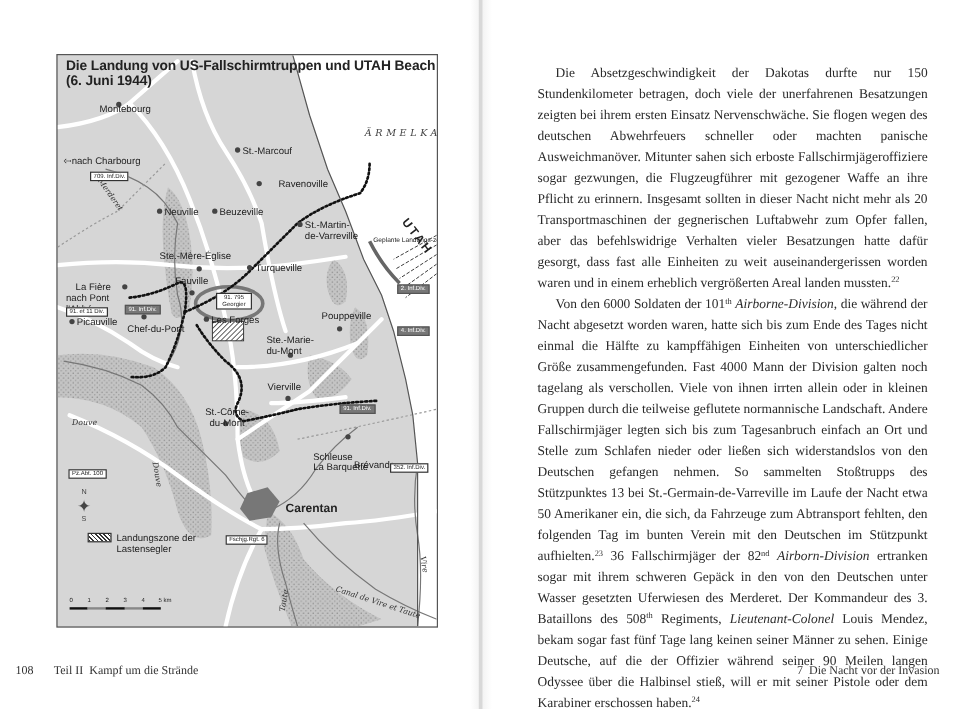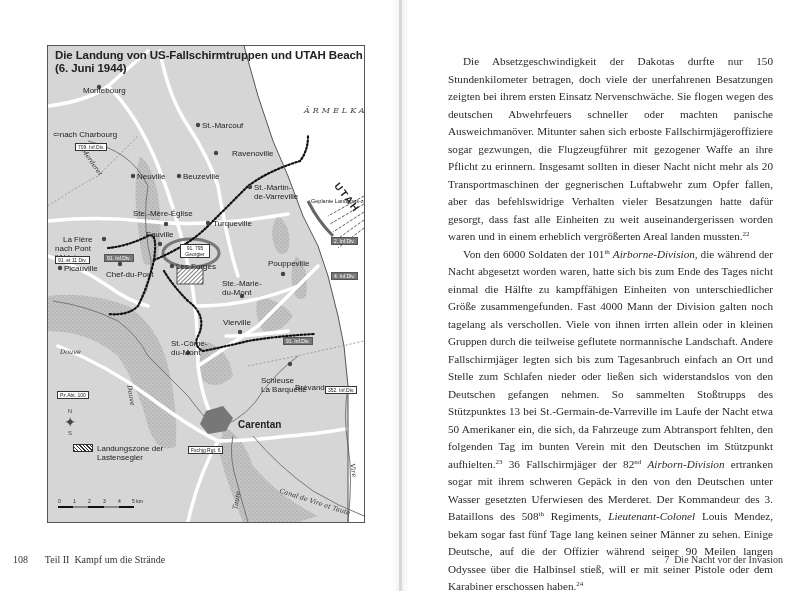--- a/index.html
+++ b/index.html
@@ -164,21 +164,21 @@
 l'Abbé</div>
     <div class="lbl" style="left:98px;top:184px;">Fauville</div>
     <div class="lbl" style="left:165px;top:173px;">Turqueville</div>
     <div class="lbl" style="left:16px;top:218px;">Picauville</div>
     <div class="lbl" style="left:58px;top:224px;">Chef-du-Pont</div>
     <div class="lbl" style="left:128px;top:216px;">Les Forges</div>
     <div class="lbl" style="left:220px;top:213px;text-align:center;">Pouppeville</div>
     <div class="lbl" style="left:174px;top:233px;white-space:pre;">Ste.-Marie-
 du-Mont</div>
     <div class="lbl" style="left:175px;top:272px;">Vierville</div>
-    <div class="lbl" style="left:123px;top:293px;white-space:pre;">St.-Côme-
+    <div class="lbl" style="left:123px;top:293px;white-space:pre;text-align:center;">St.-Côme-
 du-Mont</div>
     <div class="lbl" style="left:247px;top:314px;margin-top:23px;">Brévands</div>
     <div class="lbl" style="left:213px;top:330px;white-space:pre;">Schleuse
 La Barquette</div>
     <div class="lbl big" style="left:190px;top:374px;">Carentan</div>
 
     <div class="lbl river" style="left:28px;top:112px;transform:rotate(55deg);">Merderet</div>
     <div class="lbl river" style="left:12px;top:302px;">Douve</div>
     <div class="lbl river" style="left:72px;top:345px;transform:rotate(80deg);">Douve</div>
     <div class="lbl river" style="left:180px;top:450px;transform:rotate(-80deg);">Taute</div>

